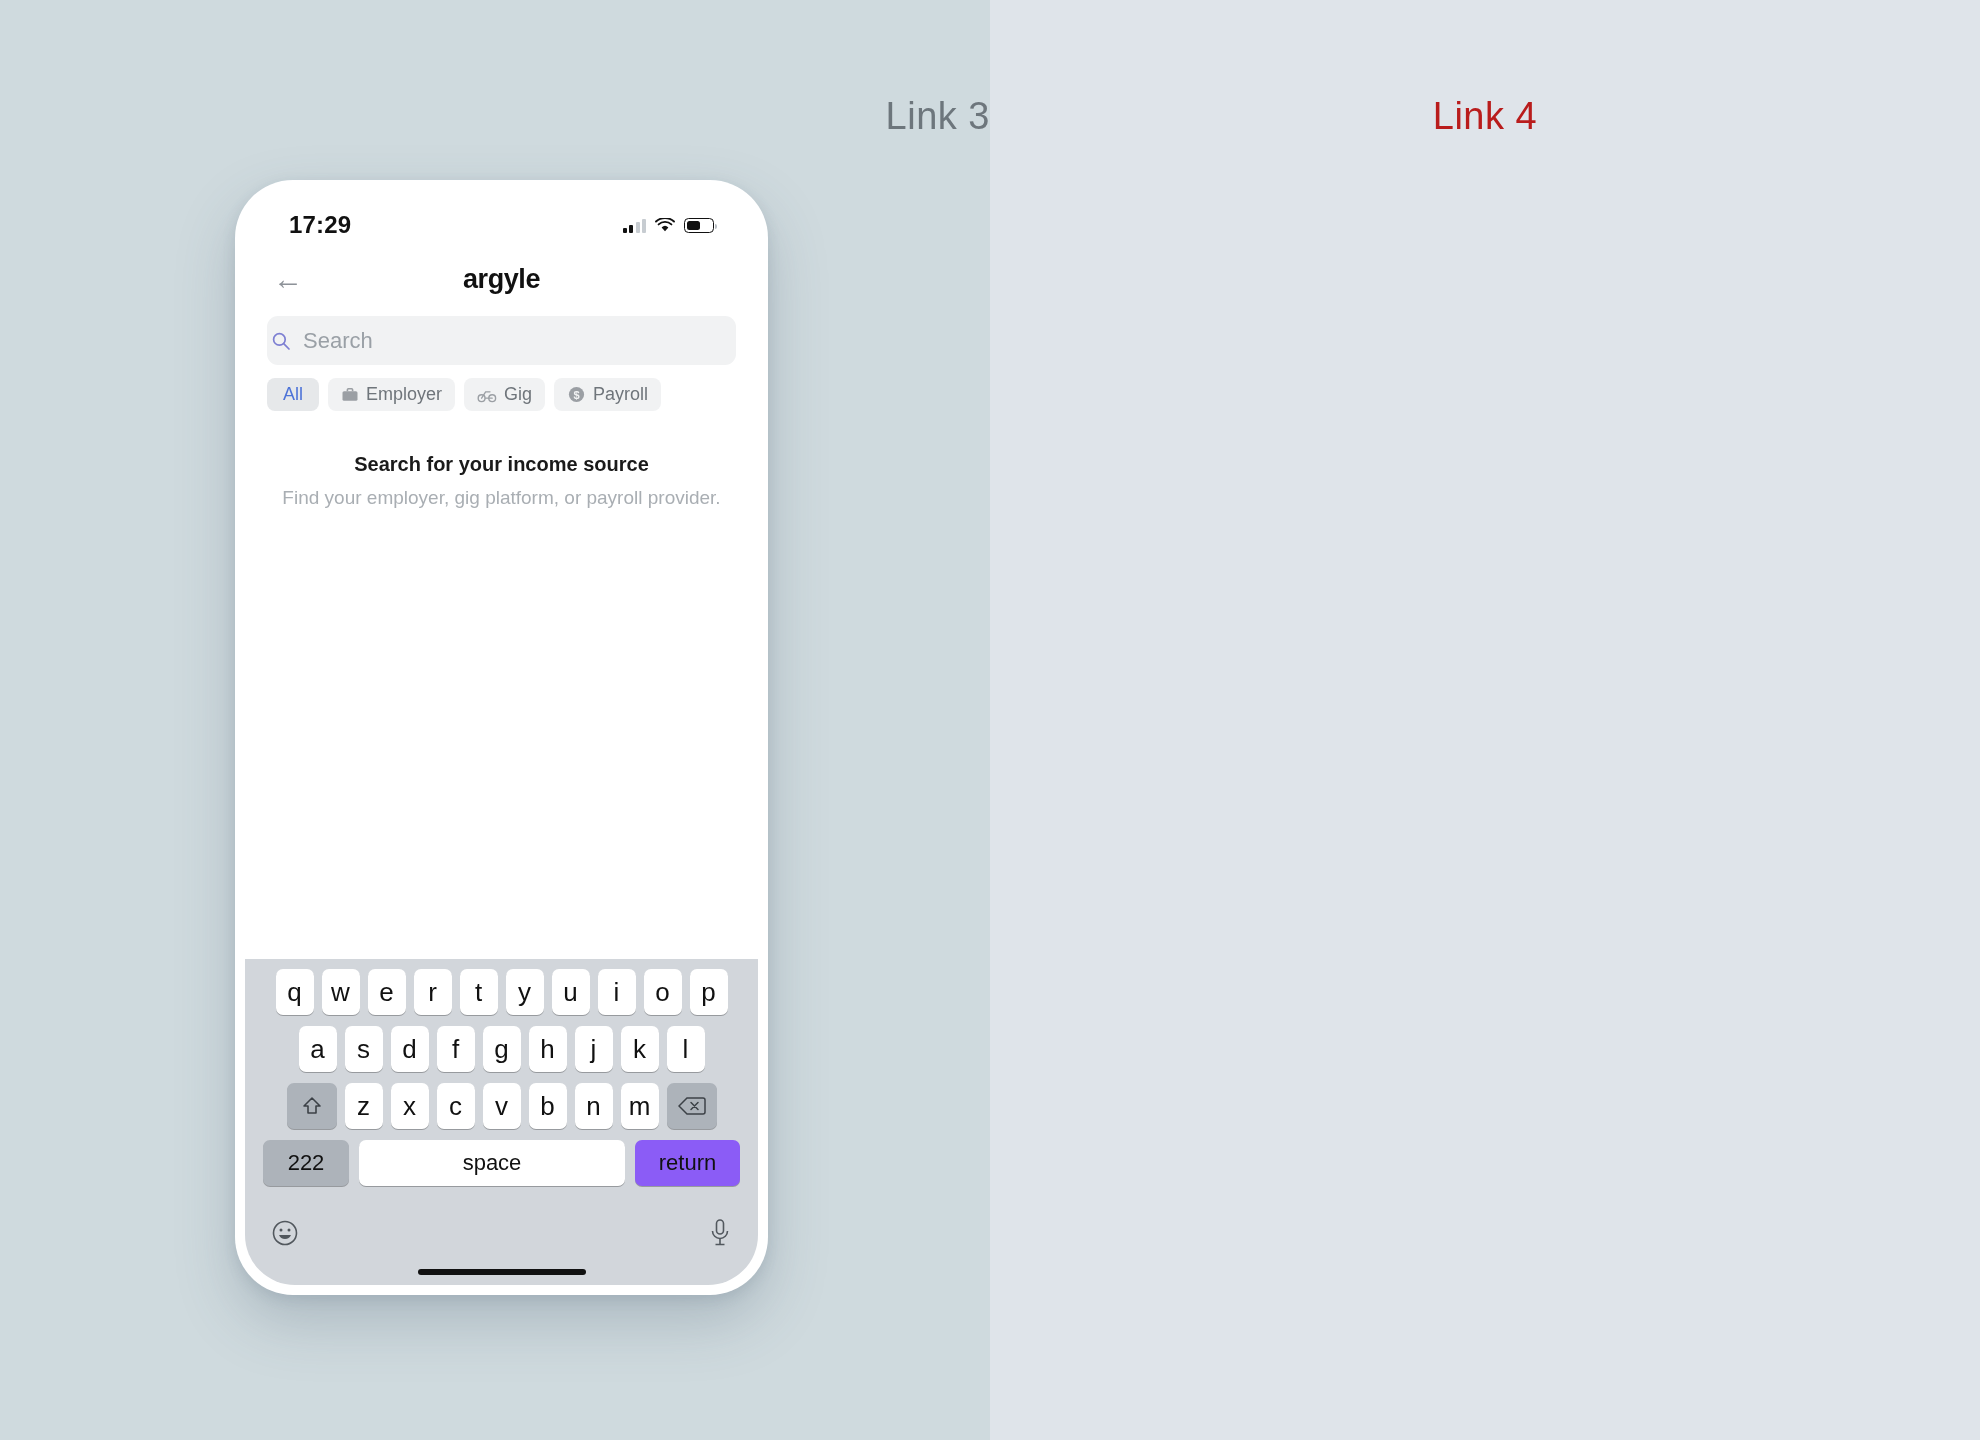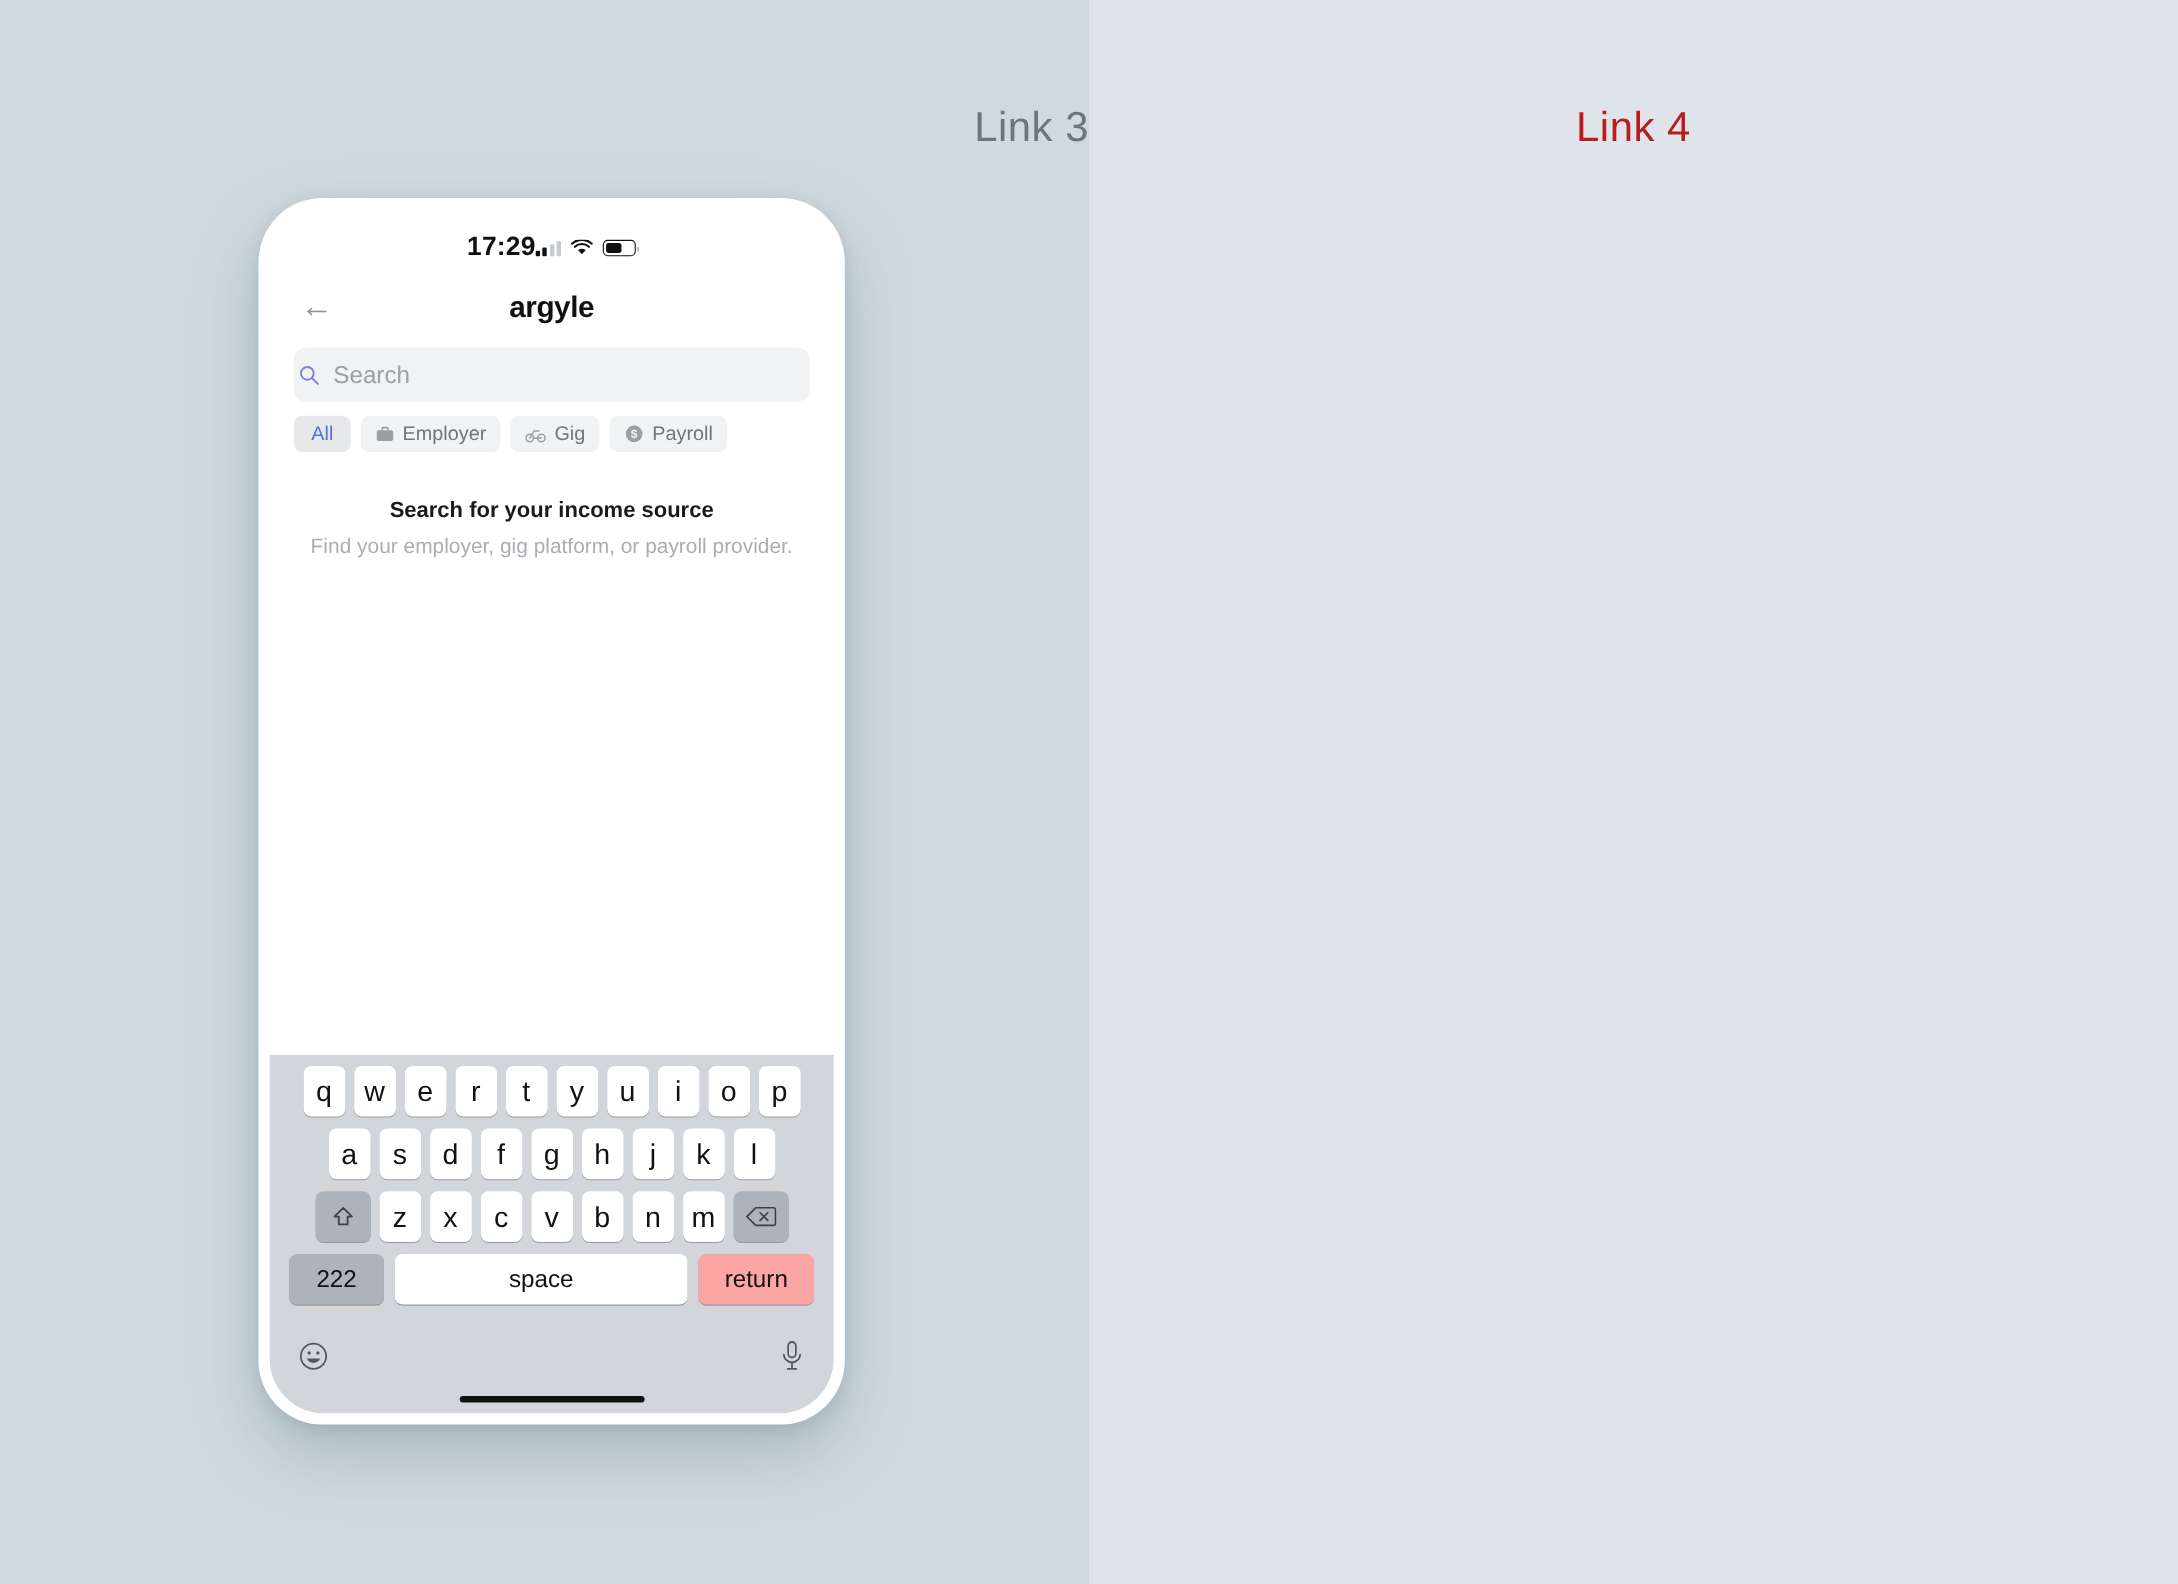--- a/index.html
+++ b/index.html
@@ -37,21 +37,21 @@
     border-radius: 50px;
     overflow: hidden;
     position: relative;
     display: flex; flex-direction: column;
   }
   .phone-l { left: 235px; top: 180px;  width: 533px; height: 1115px; }
 
   
   .statusbar {
     height: 58px; display: flex; align-items: center;
-    justify-content: center; padding: 12px 44px 0 44px;
+    justify-content: space-between; padding: 12px 44px 0 44px;
     flex: 0 0 auto;
   }
   .st-time { font-size: 24px; font-weight: 700; letter-spacing: .2px; }
   .st-time.dark { color: #111; }
   .st-icons { display: flex; align-items: center; gap: 9px; }
 
   .sig { display: flex; align-items: flex-end; gap: 2.5px; height: 15px; }
   .sig i { width: 4px; border-radius: 1px; display: block; }
   .sig i:nth-child(1){ height:5px; } .sig i:nth-child(2){ height:8px; }
   .sig i:nth-child(3){ height:11px; } .sig i:nth-child(4){ height:14px; }
@@ -107,21 +107,21 @@
   .kb-row { display:flex; justify-content:center; gap: 8px; margin-bottom: 11px; }
   .key {
     background:#fff; border-radius: 7px; height: 46px;
     display:flex; align-items:center; justify-content:center;
     font-size: 26px; color:#111; box-shadow: 0 1px 0 rgba(0,0,0,.28);
   }
   .key.letter { width: 38px; }
   .key.fn { background:#adb3ba; width: 50px; }
   .key.num { background:#adb3ba; width: 86px; font-size:22px; }
   .key.space { flex: 1 1 auto; font-size: 22px; }
-  .key.ret { background:#fca5a5; width: 105px; font-size: 22px; }
+  .key.ret { background:#8b5cf6; width: 105px; font-size: 22px; }
   .kb-row.mid { padding: 0 22px; }
   .kb-row.bot { padding: 0 0; }
   .kb-row.fnrow { padding: 0 18px; gap: 10px; }
   .kb-foot {
     height: 72px; display:flex; align-items:center;
     justify-content:space-between; padding: 0 26px;
   }
   .home-ind {
     width: 168px; height: 6px; background:#111; border-radius:3px;
     margin: 0 auto 10px auto;

